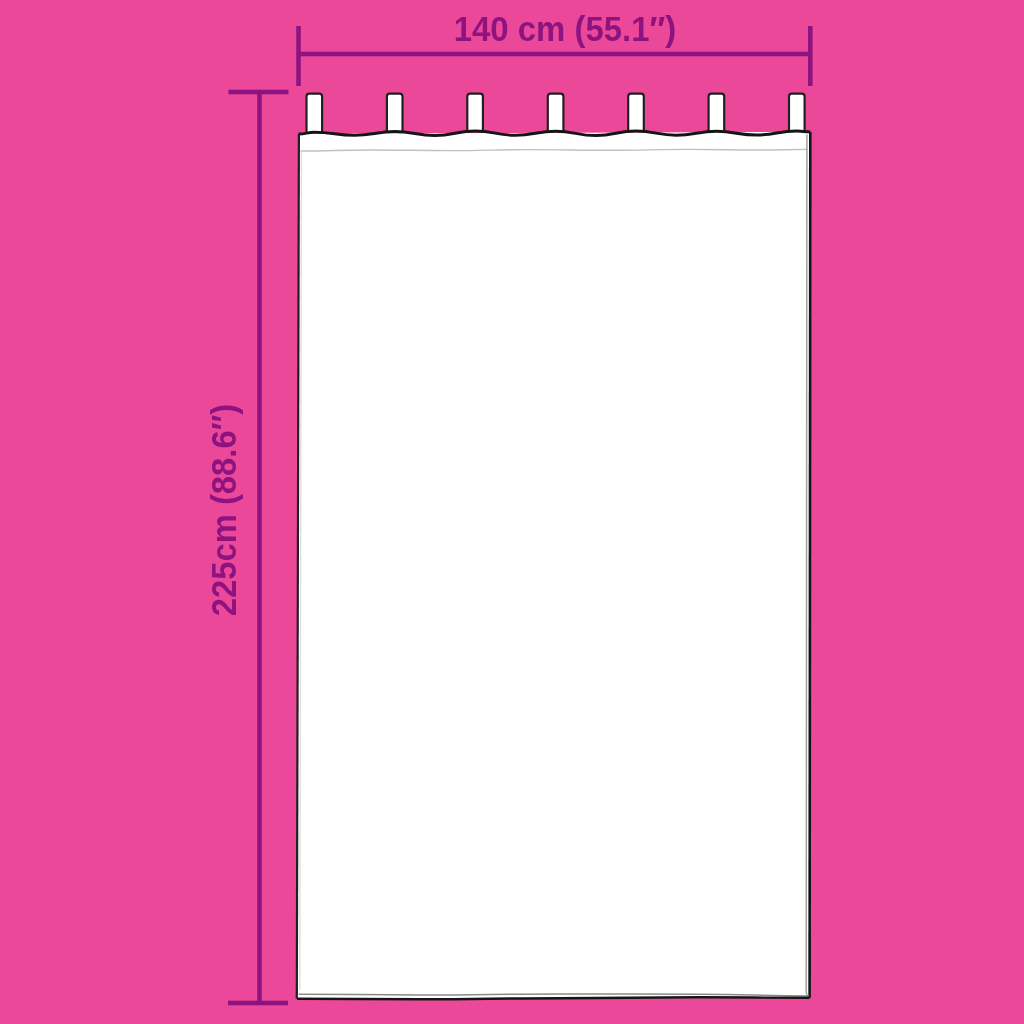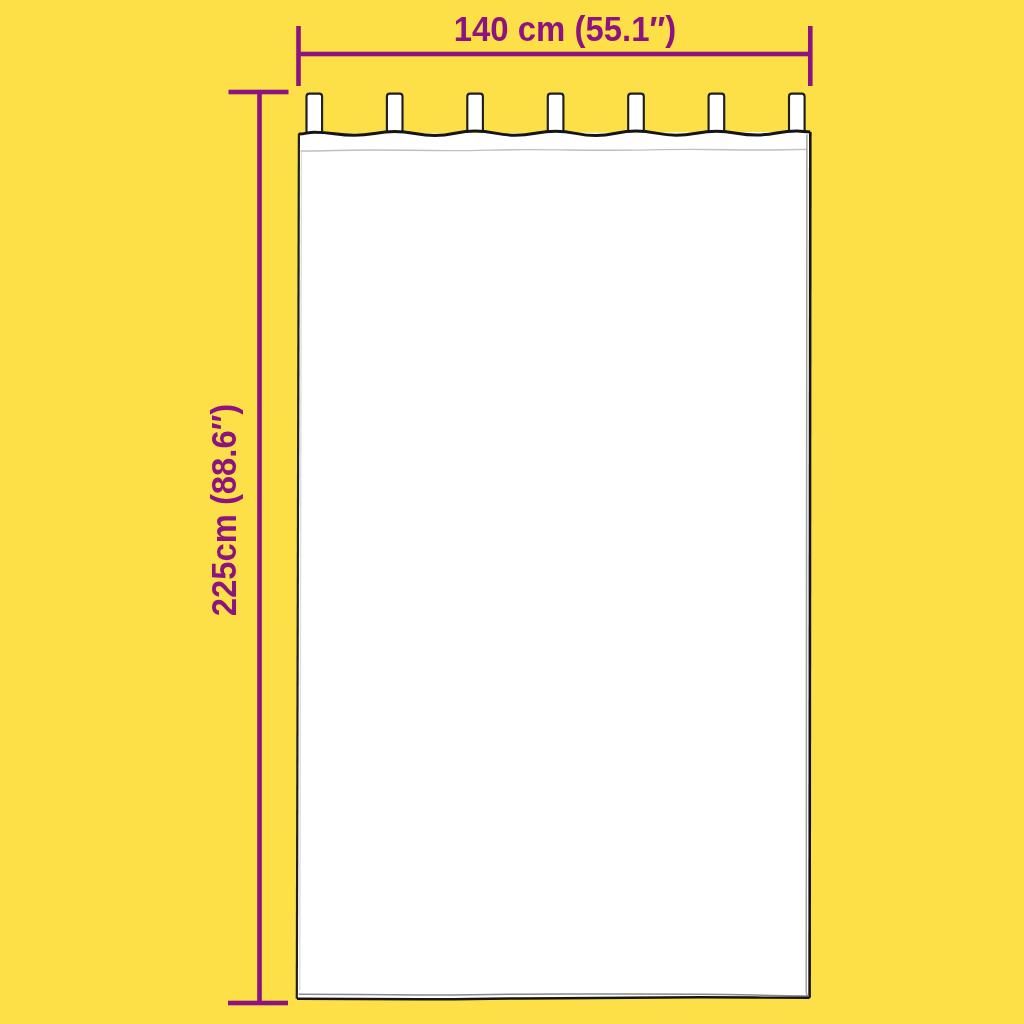--- a/index.html
+++ b/index.html
@@ -1,16 +1,16 @@
 <!DOCTYPE html>
 <html><head>
 <meta charset="utf-8">
 <style>
   html,body{margin:0;padding:0;background:#ffffff;}
-  #stage{position:relative;width:1024px;height:1024px;background:#fde047;overflow:hidden;}
+  #stage{position:relative;width:1024px;height:1024px;background:#ec4899;overflow:hidden;}
   svg{display:block;}
   text{font-family:"Liberation Sans",sans-serif;font-weight:bold;fill:#8d1480;}
 </style>
 </head>
 <body>
 <div id="stage">
 <svg width="1024" height="1024" viewBox="0 0 1024 1024">
 
   <text x="565" y="40.5" font-size="35" text-anchor="middle" textLength="222.5" lengthAdjust="spacingAndGlyphs">140 cm (55.1″)</text>
 

